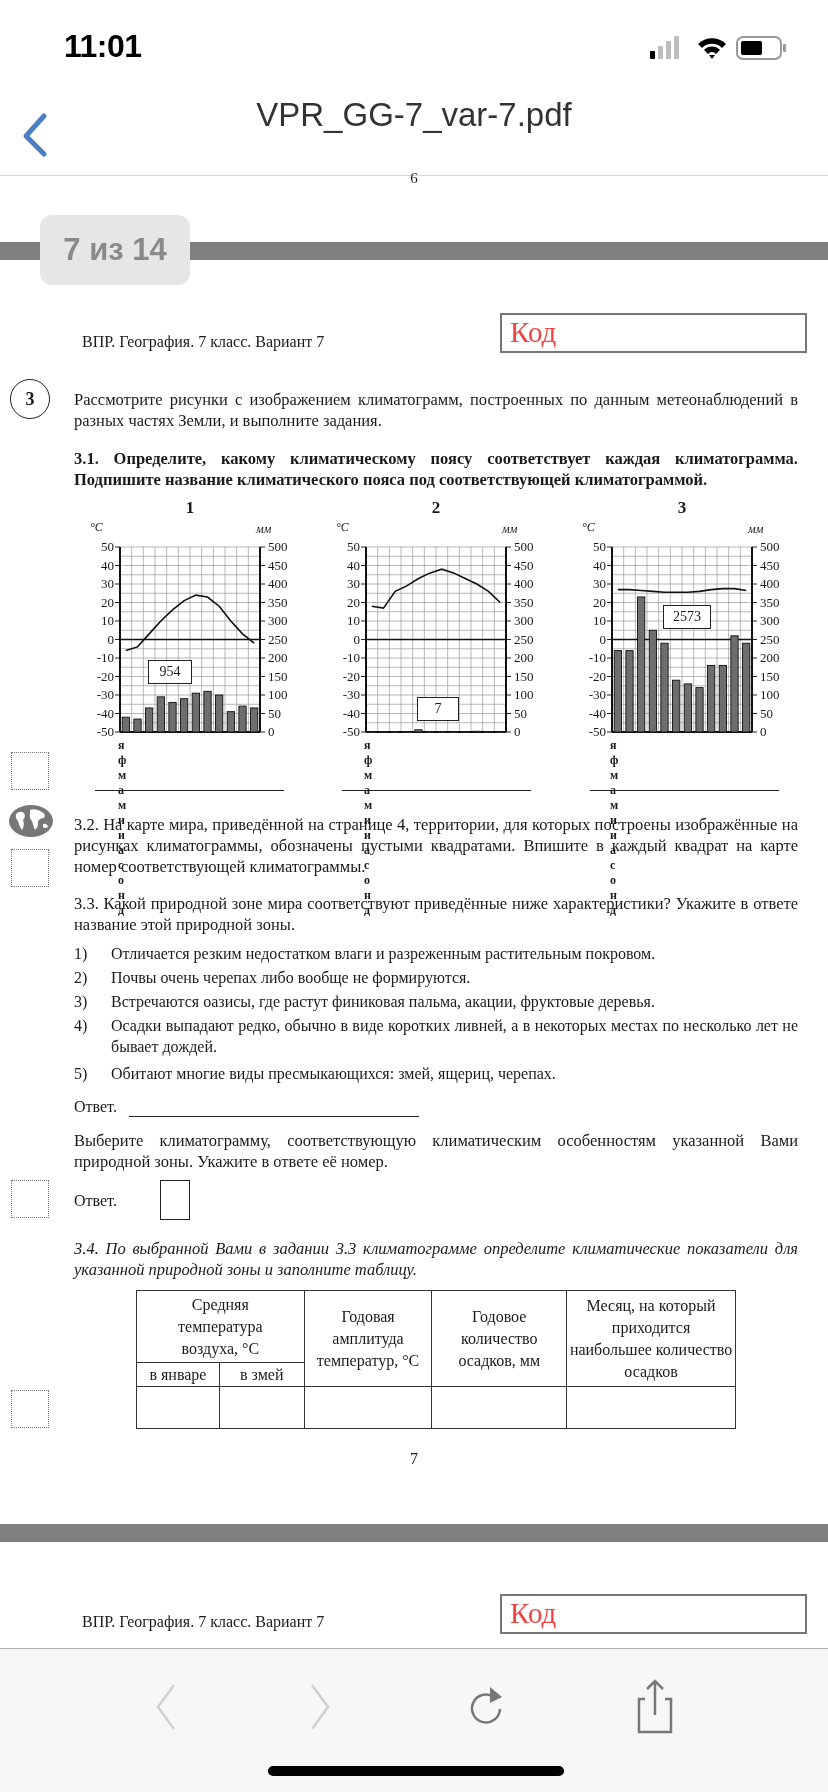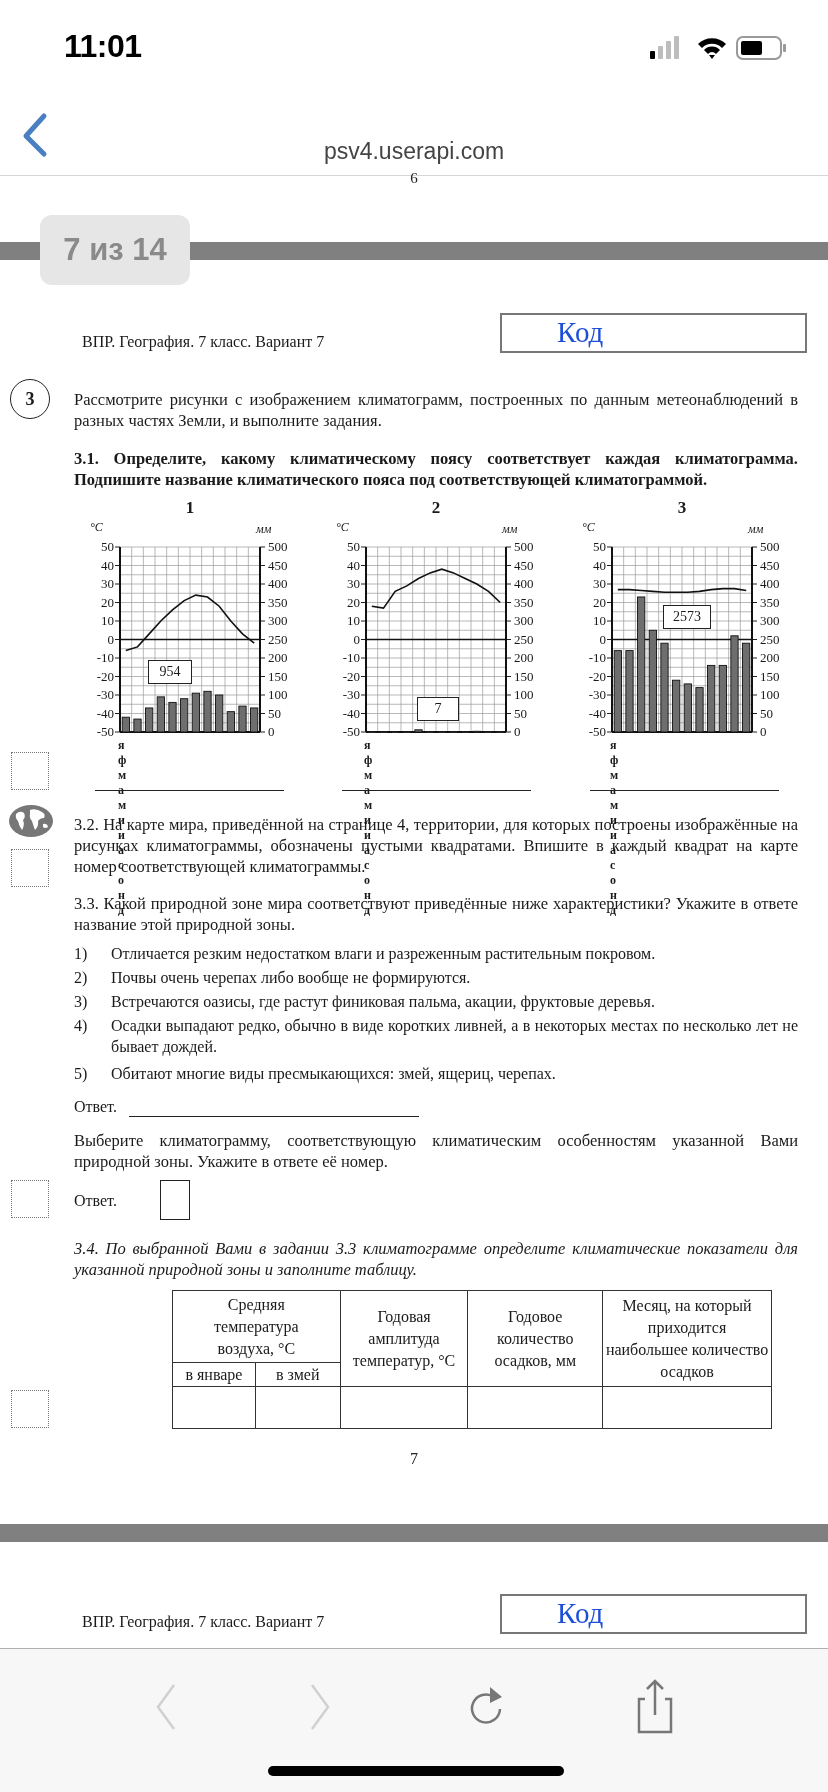--- a/index.html
+++ b/index.html
@@ -18,21 +18,21 @@
   .nav-title { left: 0; width: 828px; top: 16px; text-align: center; font-size: 33px; color: #333; }
   .nav-sub { left: 0; width: 828px; top: 58px; text-align: center; font-size: 23px; color: #444; }
 
   .pagenum { width: 828px; left: 0; text-align: center; font-size: 15px; color: #222; }
 
   .grayband { left: 0; width: 828px; height: 18px; background: #808080; }
   .page-pill { left: 40px; top: 215px; width: 150px; height: 70px; border-radius: 12px; background: #e6e6e6; color: #8a8a8a; font-size: 31px; font-weight: 600; display: flex; align-items: center; justify-content: center; cursor: pointer; }
 
   .hdr-text { left: 82px; font-size: 16px; }
   .kod-box { left: 500px; width: 307px; height: 40px; border: 2px solid #777; background: #fff; }
-  .kod-box span { position: absolute; left: 8px; top: 1px; font-size: 29px; color: #1d4ed8; margin-left: 47px; }
+  .kod-box span { position: absolute; left: 8px; top: 1px; font-size: 29px; color: #ef4444; }
 
   .circle3 { left: 10px; top: 379px; width: 40px; height: 40px; border: 1.5px solid #222; border-radius: 50%; display: flex; align-items: center; justify-content: center; font-weight: bold; font-size: 18px; }
 
   .para { left: 74px; width: 724px; font-size: 16.5px; line-height: 21px; text-align: justify; }
 
   .chart-title { font-weight: bold; font-size: 17px; width: 30px; text-align: center; }
   .axis-unit { font-size: 12px; font-style: italic; }
   .tick { font-size: 13px; line-height: 13px; }
   .tick.l { text-align: right; width: 36px; }
   .tick.r { text-align: left; width: 40px; }
@@ -41,21 +41,21 @@
 
   .answer-line { height: 1px; background: #222; }
 
   .dotted-box { left: 11px; width: 38px; height: 38px; border: 1.5px dotted #777; background: #fff; cursor: pointer; }
   .answer-box { width: 30px; height: 40px; border: 1.5px solid #222; background: #fff; cursor: pointer; }
 
   .list-item { left: 74px; width: 724px; font-size: 16px; line-height: 21px; }
   .list-num { position: absolute; left: 0; top: 0; }
   .list-text { position: absolute; left: 37px; right: 0; top: 0; text-align: justify; }
 
-  table.data { position: absolute; left: 136px; top: 1290px; width: 600px; border-collapse: collapse; font-size: 16px; text-align: center; margin-left: 36px; }
+  table.data { position: absolute; left: 136px; top: 1290px; width: 600px; border-collapse: collapse; font-size: 16px; text-align: center; }
   table.data td { border: 1.5px solid #333; padding: 0 2px; line-height: 22px; vertical-align: middle; }
 
   .toolbar { left: 0; top: 1648px; width: 828px; height: 144px; background: #f7f7f7; border-top: 1px solid #b0b0b0; }
   .tb-btn { position: absolute; top: 28px; width: 50px; height: 60px; cursor: pointer; }
   .home-ind { left: 268px; top: 1766px; width: 296px; height: 10px; border-radius: 5px; background: #000; }
 </style>
 </head>
 <body>
 
 <div class="abs status-time sans">11:01</div>
@@ -79,21 +79,21 @@
     </g>
   </svg>
 </div>
 
 <div class="abs nav">
   <div class="abs nav-back">
     <svg width="34" height="48" viewBox="0 0 34 48">
       <path d="M26 6 L8 26 L26 44" fill="none" stroke="#4a7fc1" stroke-width="5" stroke-linecap="round" stroke-linejoin="round"></path>
     </svg>
   </div>
-  <div class="abs nav-sub sans">psv4.userapi.com</div>
+  <div class="abs nav-title sans">VPR_GG-7_var-7.pdf</div>
 </div>
 
 <div class="abs pagenum" style="top:170px;">6</div>
 
 <div class="abs grayband" style="top:242px;"></div>
 <div class="abs page-pill sans">7 из 14</div>
 
 <div class="abs hdr-text" style="top:333px;">ВПР. География. 7 класс. Вариант 7</div>
 <div class="abs kod-box" style="top:313px;">
     <span>Код</span>

